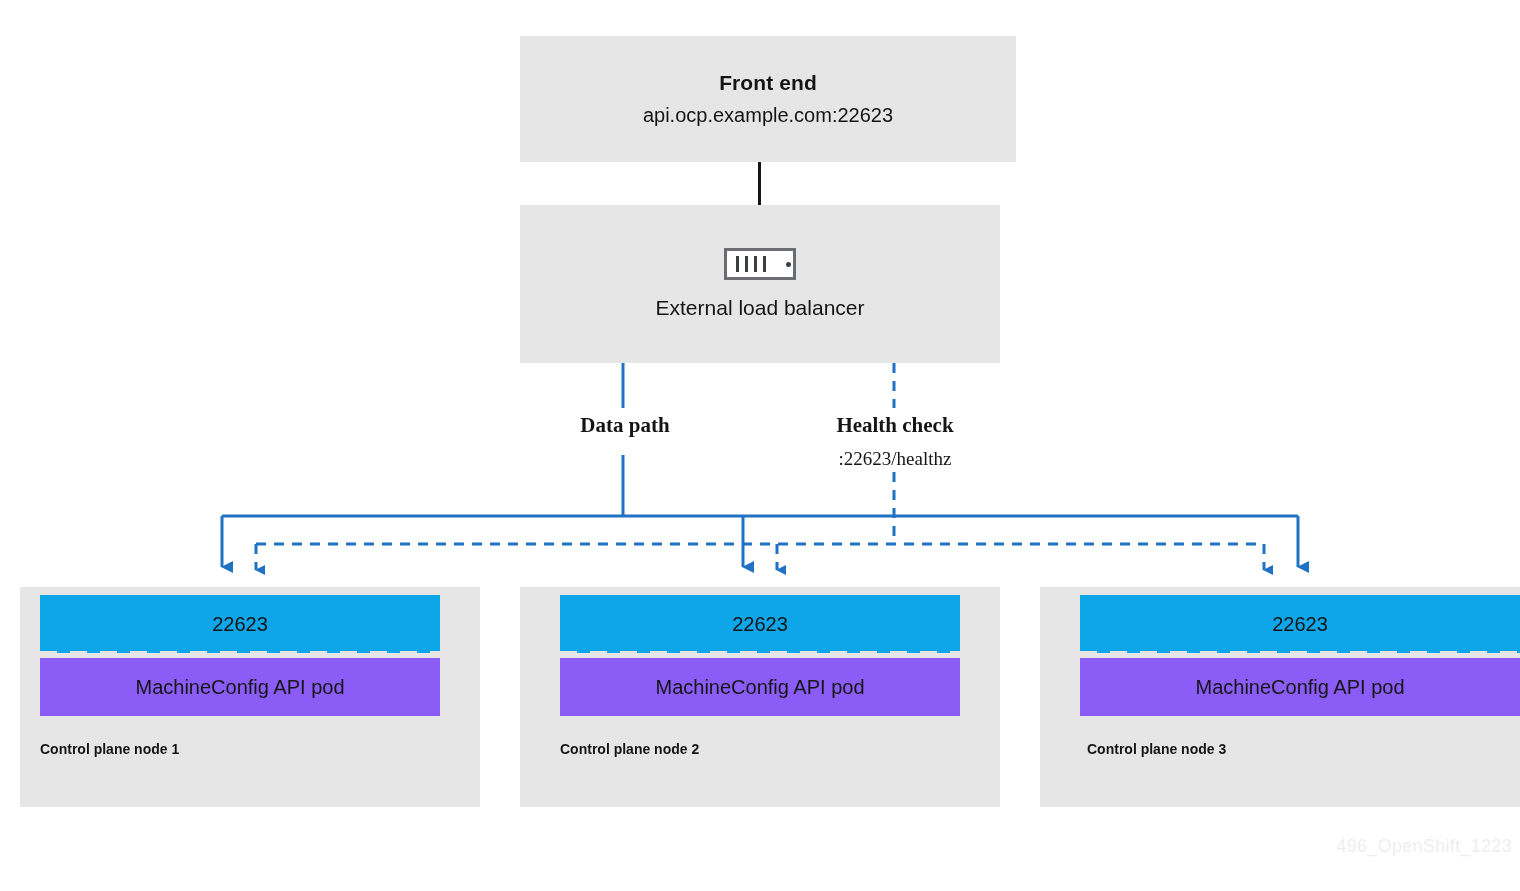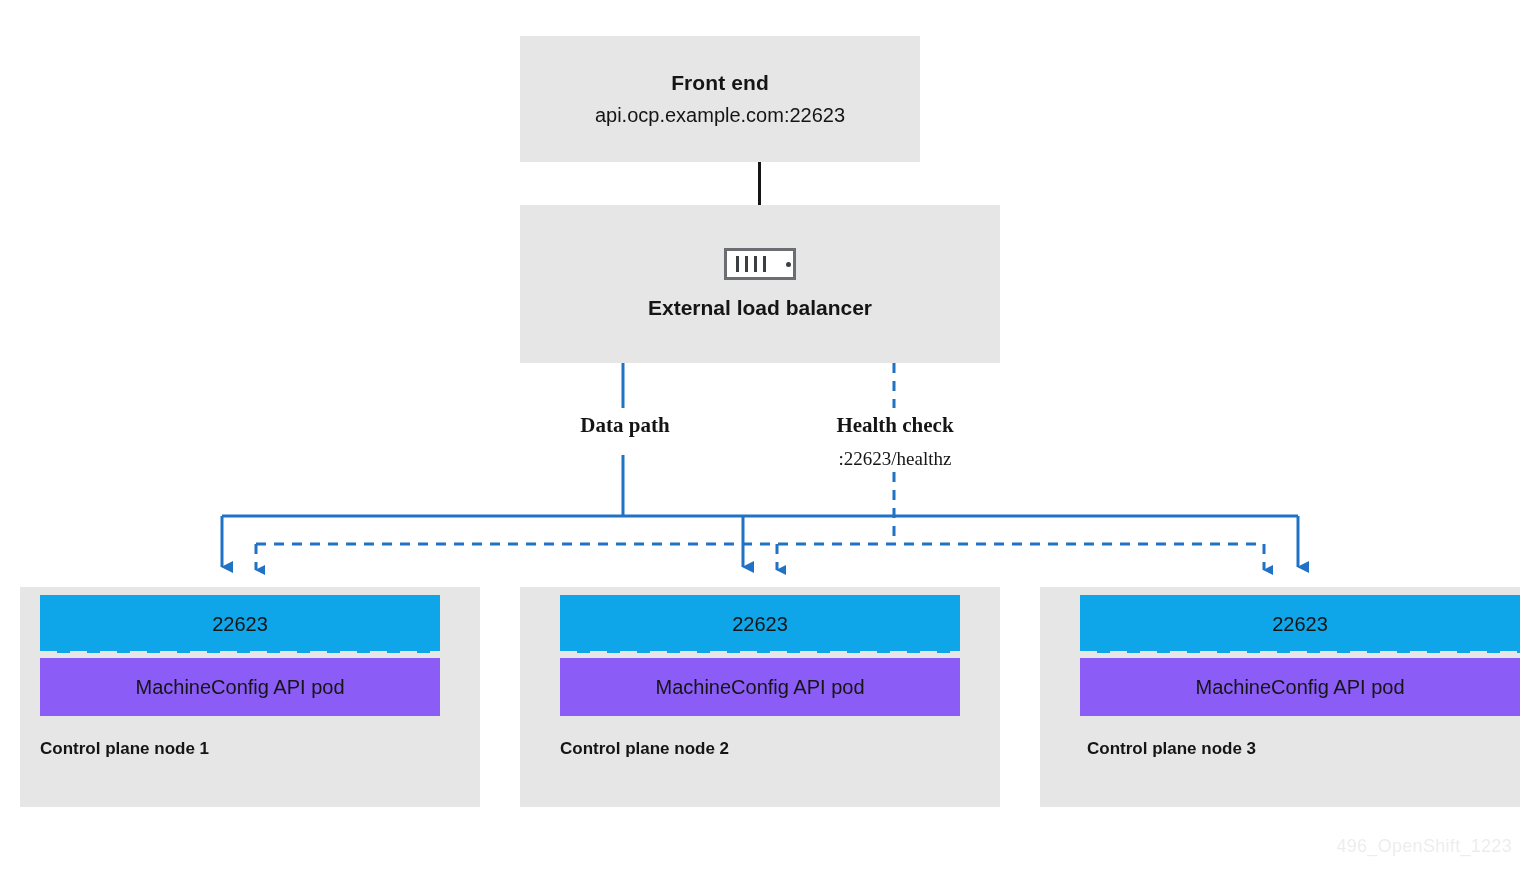--- a/index.html
+++ b/index.html
@@ -23,21 +23,21 @@
   
   .gray-box {
     position: absolute;
     background: #e6e6e6;
   }
 
   
   #frontend-box {
     left: 520px;
     top: 36px;
-    width: 400px;
+    width: 496px;
     height: 126px;
     display: flex;
     flex-direction: column;
     align-items: center;
     justify-content: center;
   }
   .fe-title {
     font-size: 21px;
     font-weight: bold;
     letter-spacing: 0.1px;
@@ -91,21 +91,21 @@
   }
   #lb-icon .dot {
     width: 5px;
     height: 5px;
     border-radius: 50%;
     background: #3c3f42;
     margin-left: 14px;
   }
   .lb-label {
     font-size: 21px;
-    font-weight: bold;
+    font-weight: normal;
     margin-top: 14px;
     line-height: 28px;
   }
 
   
   .path-label {
     position: absolute;
     text-align: center;
     line-height: 30px;
     font-family: Liberation Serif, serif;
@@ -186,21 +186,21 @@
     top: 64px;
     height: 5px;
     background-image: repeating-linear-gradient(
         to right,
         #e6e6e6 0px, #e6e6e6 17px,
         transparent 17px, transparent 30px);
   }
   .node-label {
     position: absolute;
     top: 148px;
-    font-size: 17px;
+    font-size: 14px;
     font-weight: bold;
     color: #151515;
     line-height: 28px;
   }
 
   
   #node-box-1 .port-band,
   #node-box-1 .pod-box,
   #node-box-1 .dashed-sep { left: 20px; width: 400px; }
   #node-box-1 .node-label { left: 20px; }

